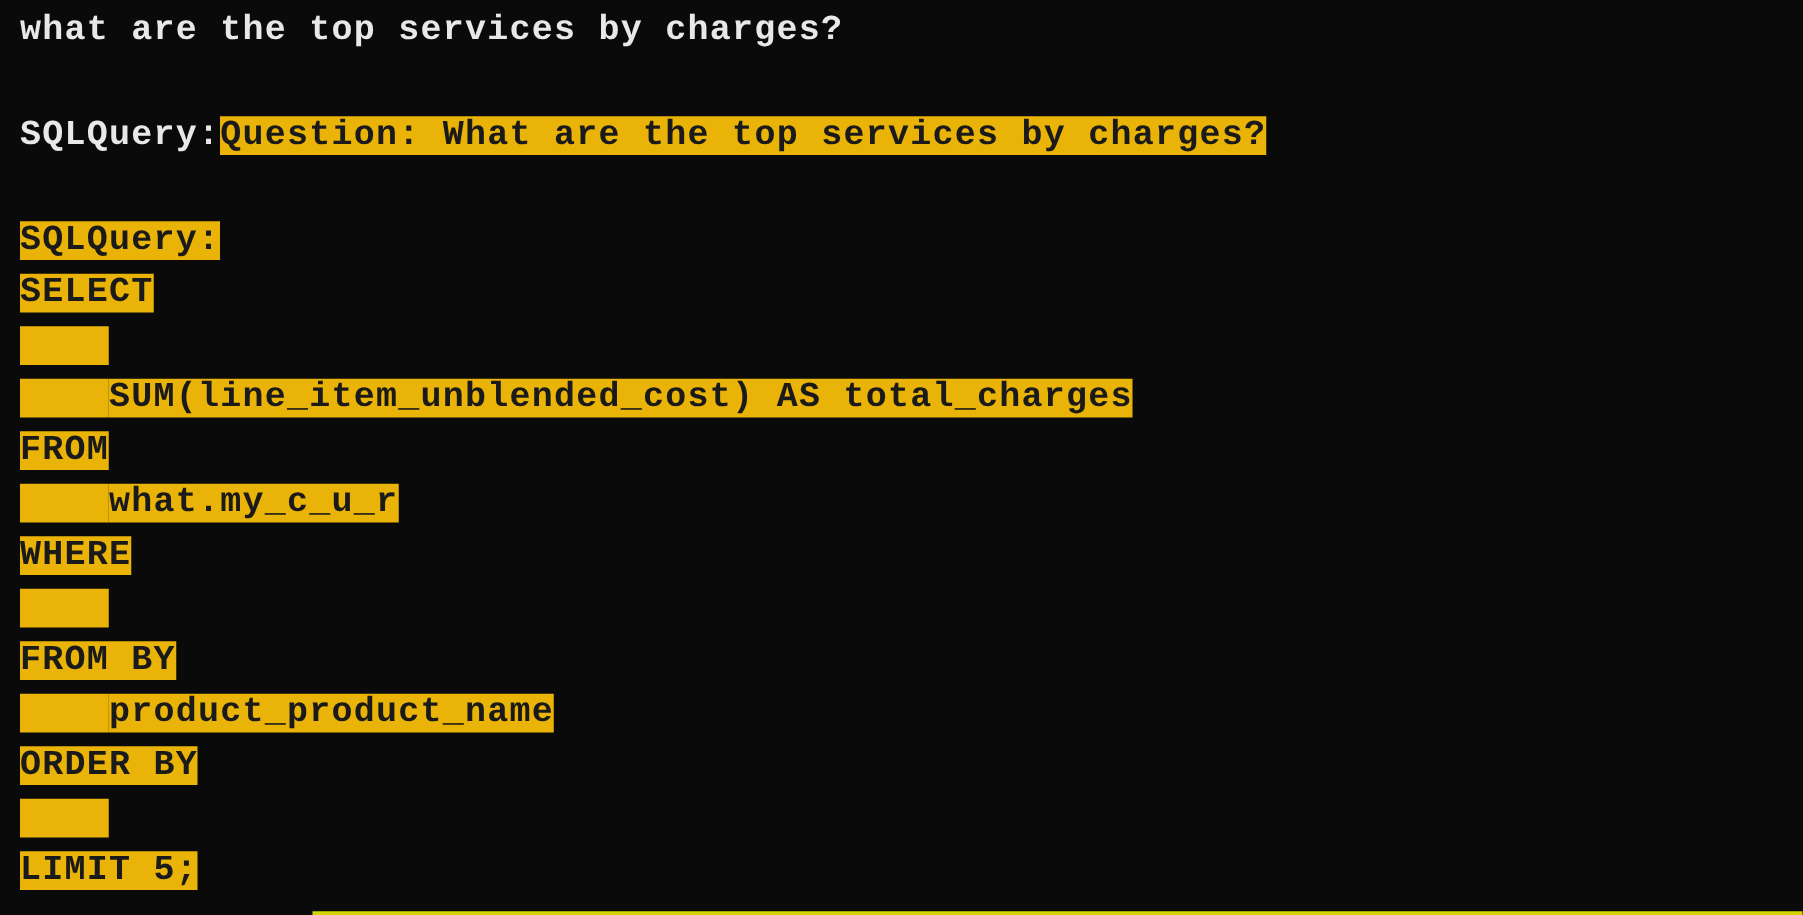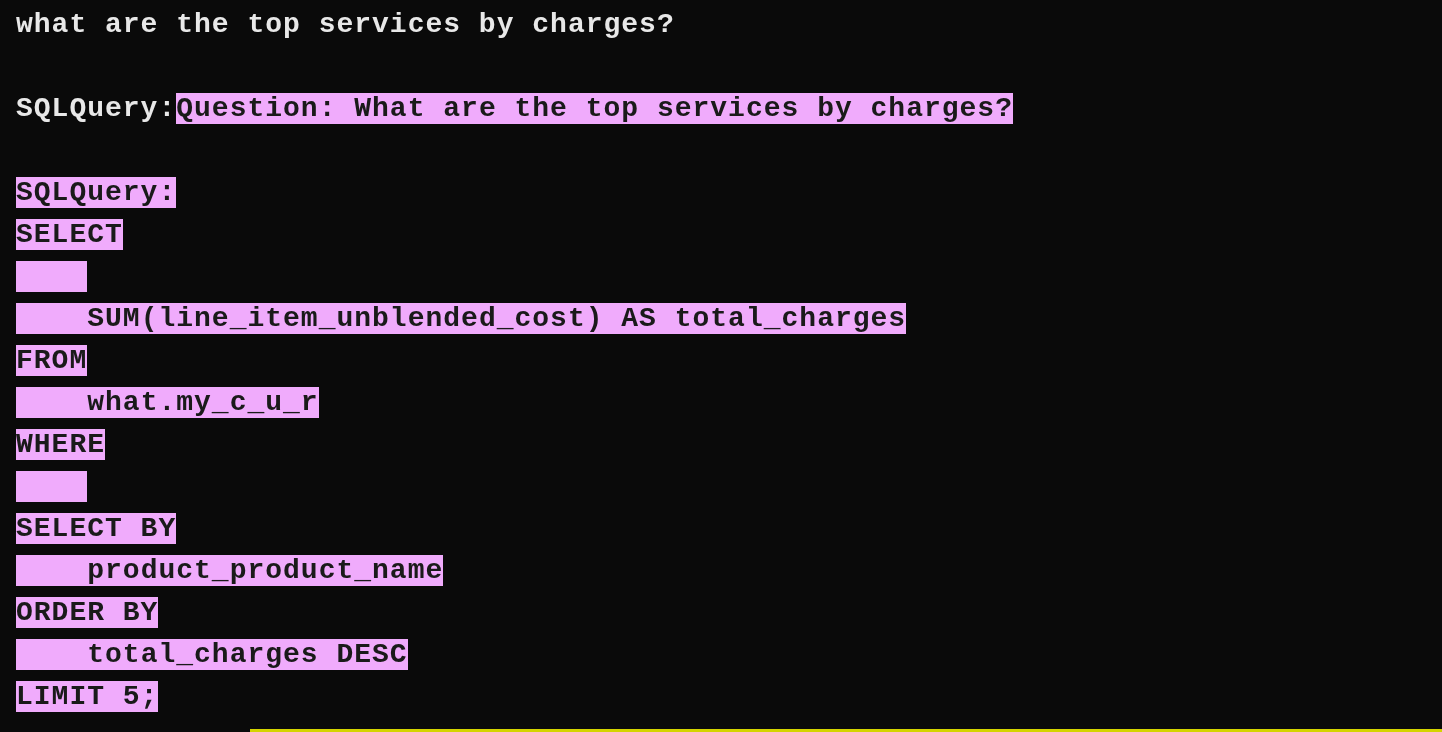--- a/index.html
+++ b/index.html
@@ -20,21 +20,21 @@
       letter-spacing: 1px;
     }
     .line {
       line-height: 1.5;
       white-space: pre;
     }
     .prompt-line {
       color: #e8e8e8;
     }
     .highlight {
-      background-color: #f0abfc;
+      background-color: #eab308;
       color: #1a1a1a;
     }
     .white-text {
       color: #e8e8e8;
     }
     .bottom-border {
       position: absolute;
       bottom: 0;
       left: 250px;
       right: 0;
@@ -50,19 +50,19 @@
 <div class="line"><span class="white-text">SQLQuery:</span><span class="highlight">Question: What are the top services by charges?</span></div>
 <div class="line">&nbsp;</div>
 <div class="line"><span class="highlight">SQLQuery:</span></div>
 <div class="line"><span class="highlight">SELECT</span></div>
 <div class="line"><span class="highlight">    </span></div>
 <div class="line"><span class="highlight">    </span><span class="highlight">SUM(line_item_unblended_cost) AS total_charges</span></div>
 <div class="line"><span class="highlight">FROM</span></div>
 <div class="line"><span class="highlight">    </span><span class="highlight">what.my_c_u_r</span></div>
 <div class="line"><span class="highlight">WHERE</span></div>
 <div class="line"><span class="highlight">    </span></div>
-<div class="line"><span class="highlight">SELECT BY</span></div>
+<div class="line"><span class="highlight">FROM BY</span></div>
 <div class="line"><span class="highlight">    </span><span class="highlight">product_product_name</span></div>
 <div class="line"><span class="highlight">ORDER BY</span></div>
-<div class="line"><span class="highlight">    </span><span class="highlight">total_charges DESC</span></div>
+<div class="line"><span class="highlight">    </span></div>
 <div class="line"><span class="highlight">LIMIT 5;</span></div>
 
 <div class="bottom-border"></div>
 
 </body></html>

